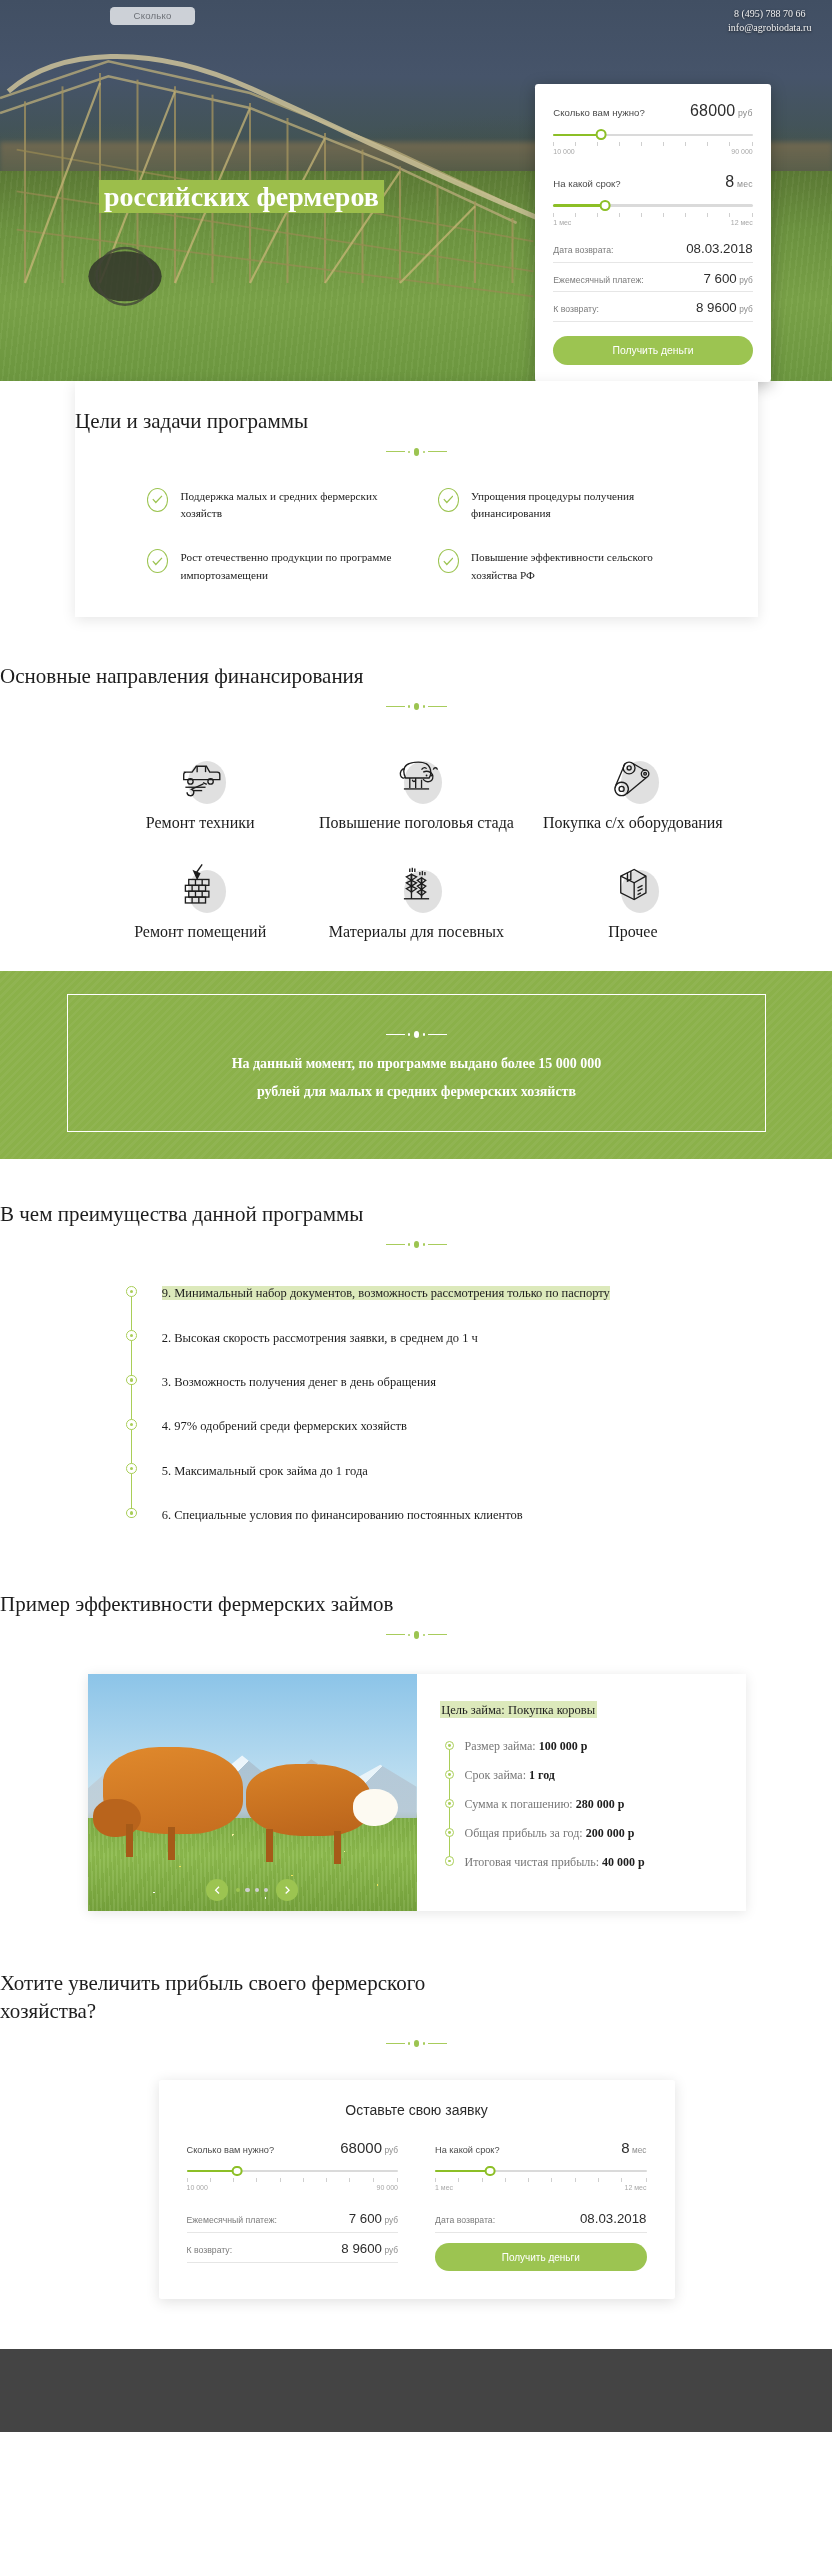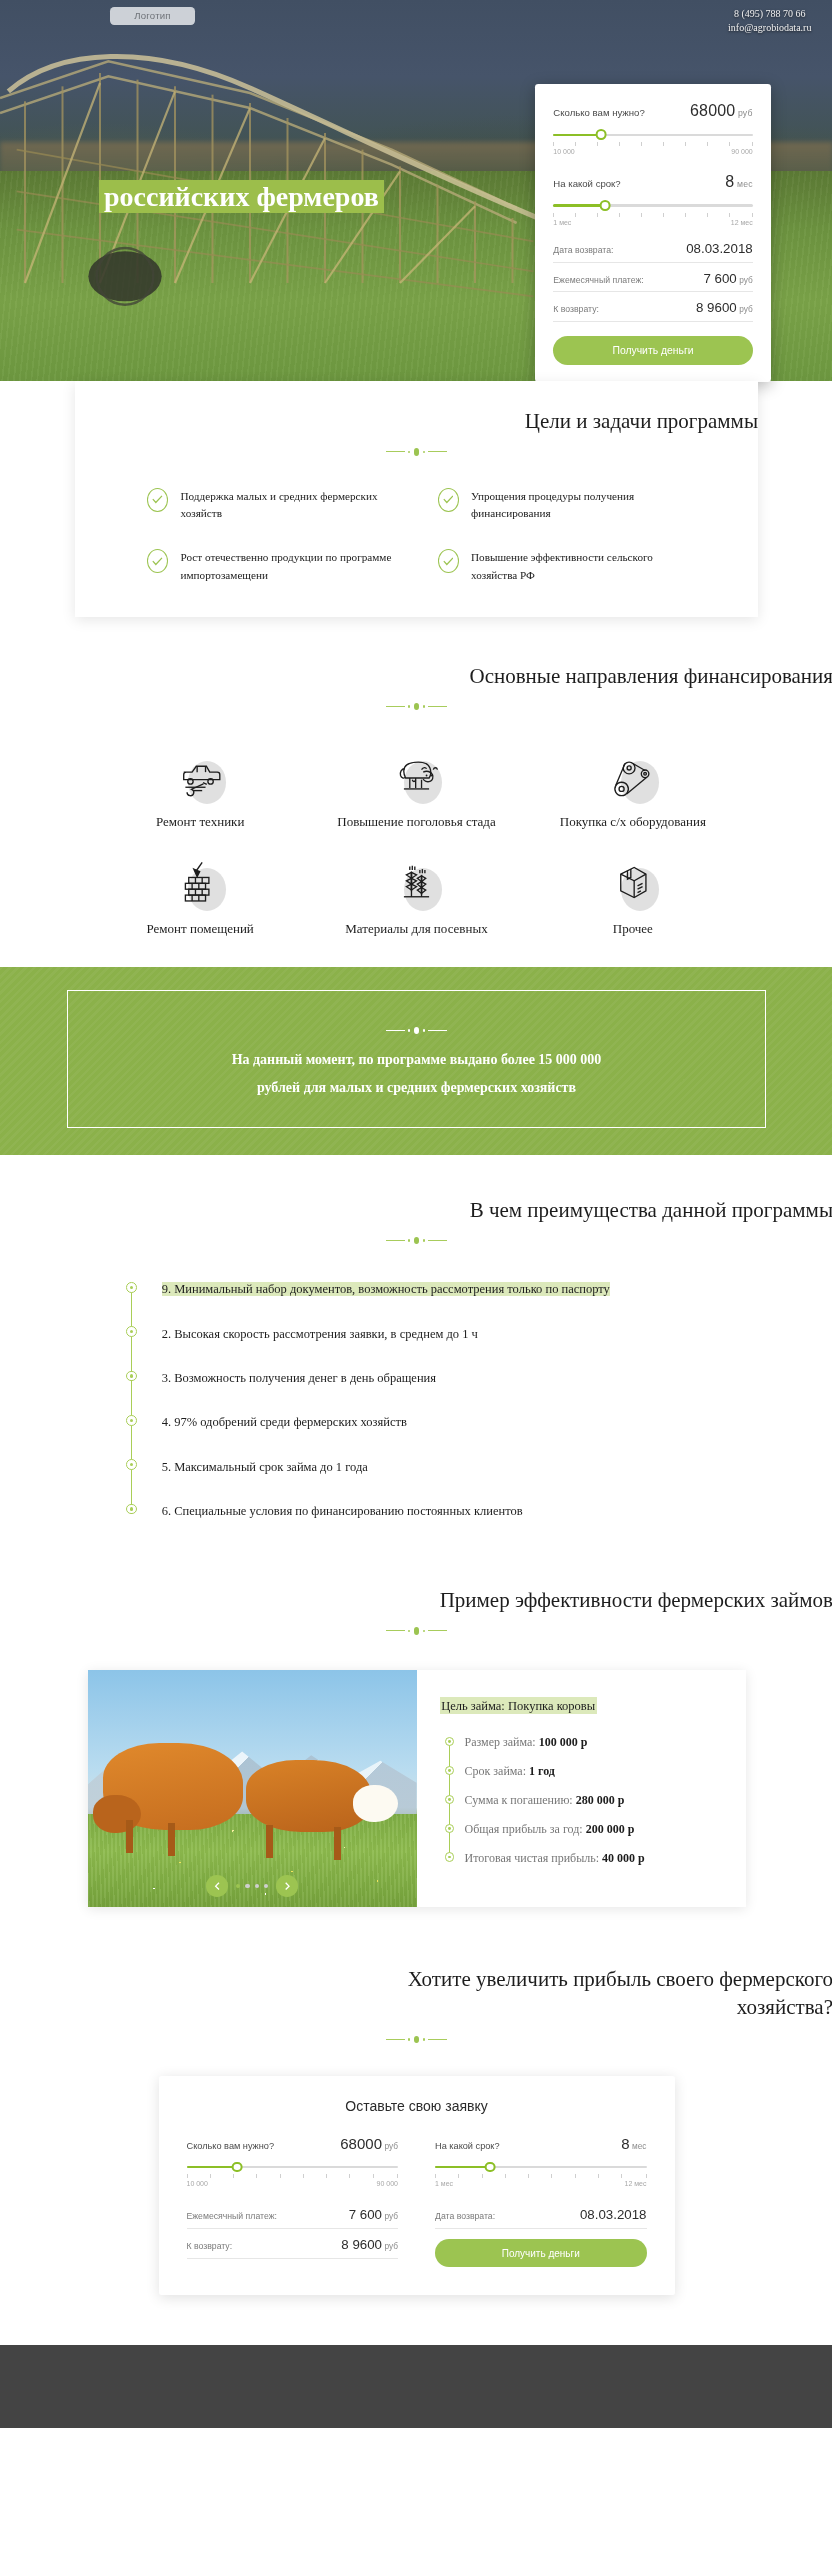--- a/index.html
+++ b/index.html
@@ -125,21 +125,21 @@
 
   
   .goals-wrap { position: relative; background: #fff; }
   .goals-card {
     position: relative; margin: -60px auto 0; width: 683px;
     background: #fff; box-shadow: 0 2.5px 13.3px rgba(0,0,0,.10);
     padding: 28px 0 33px; z-index: 9;
   }
   .sec-title {
     font-family: "Liberation Serif", serif; font-weight: normal;
-    font-size: 21px; text-align: right; color: #1d1d1d;
+    font-size: 21px; text-align: left; color: #1d1d1d;
   }
   .divider {
     display: flex; align-items: center; justify-content: center;
     gap: 3.3px; margin: 14px 0 0;
   }
   .divider .bar { width: 18.3px; height: 0.8px; background: #a8cc5c; }
   .divider .sm { width: 2.5px; height: 2.5px; border-radius: 50%; background: #a8cc5c; }
   .divider .lg { width: 5.8px; height: 7.5px; border-radius: 50%; background: #9cc451; }
   .divider.light .bar { background: #ffffff; }
   .divider.light .sm { background: #ffffff; }
@@ -168,21 +168,21 @@
   .dir { text-align: center; }
   .dir-ico {
     width: 65px; height: 60px; margin: 0 auto 8.3px; position: relative;
     display: flex; align-items: center; justify-content: center;
   }
   .dir-ico .blob {
     position: absolute; right: 6.7px; bottom: 1.7px; width: 38px; height: 43px;
     background: #e0e0e0; border-radius: 50%; z-index: 0;
   }
   .dir-ico svg { position: relative; z-index: 1; }
-  .dir-lbl { font-family: "Liberation Serif", serif; font-size: 13px; color: #1d1d1d; }
+  .dir-lbl { font-family: "Liberation Serif", serif; font-size: 16px; color: #1d1d1d; }
 
   
   .banner {
     background:
       repeating-linear-gradient(-45deg, rgba(255,255,255,.045) 0 2.5px, rgba(0,0,0,0) 2.5px 5.8px),
       #8bb14a;
     padding: 23px 0 27px;
   }
   .banner-inner {
     width: 699px; margin: 0 auto; border: 1.7px solid #fff;
@@ -366,21 +366,21 @@
       </svg>
     </div>
 
     <div class="topbar">
       <div class="contact">
         <div>8 (495) 788 70 66</div>
         <div>info@agrobiodata.ru</div>
       </div>
     </div>
 
-    <div class="logo-badge">Логотип</div>
+    <div class="logo-badge">Сколько</div>
 
     <h1 class="hero-title">
       <div class="hero-title-row"><span class="l2">российских фермеров</span></div>
     </h1>
 
     <div class="calc-card">
       <div class="calc-row">
         <span class="calc-label">Сколько вам нужно?</span>
         <span class="calc-value"><span>68000</span><span class="unit">руб</span></span>
       </div>

